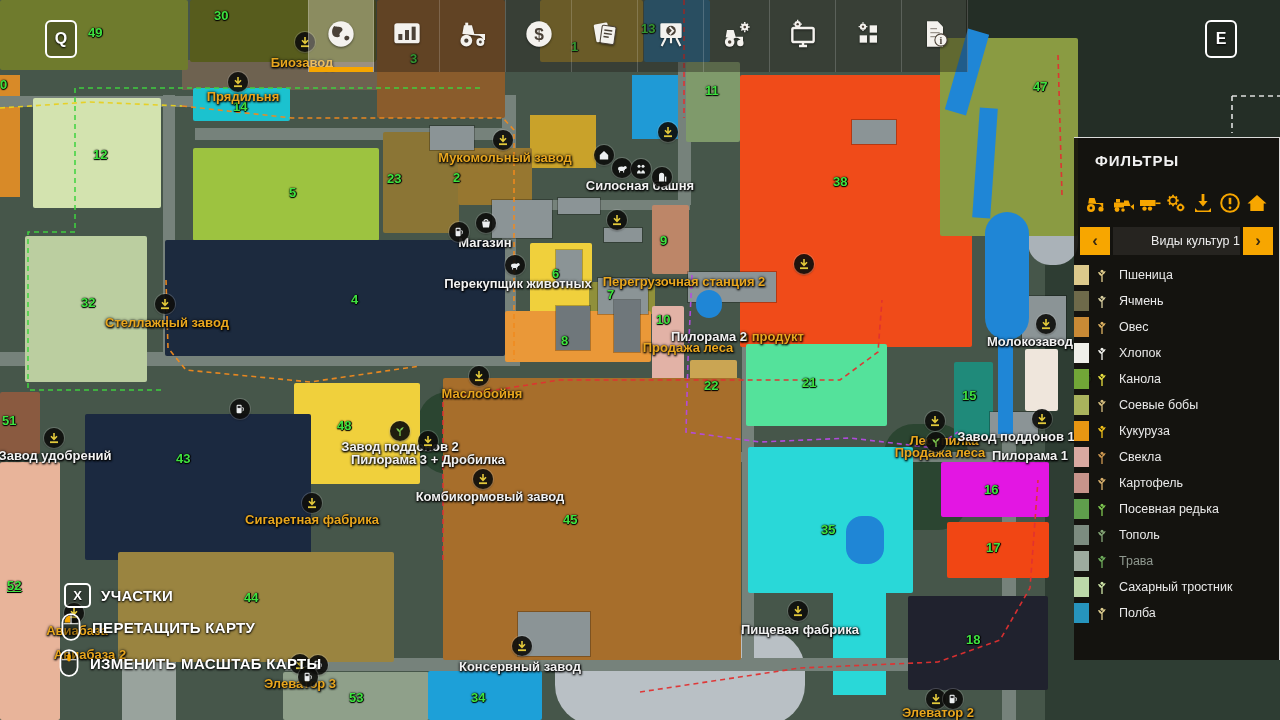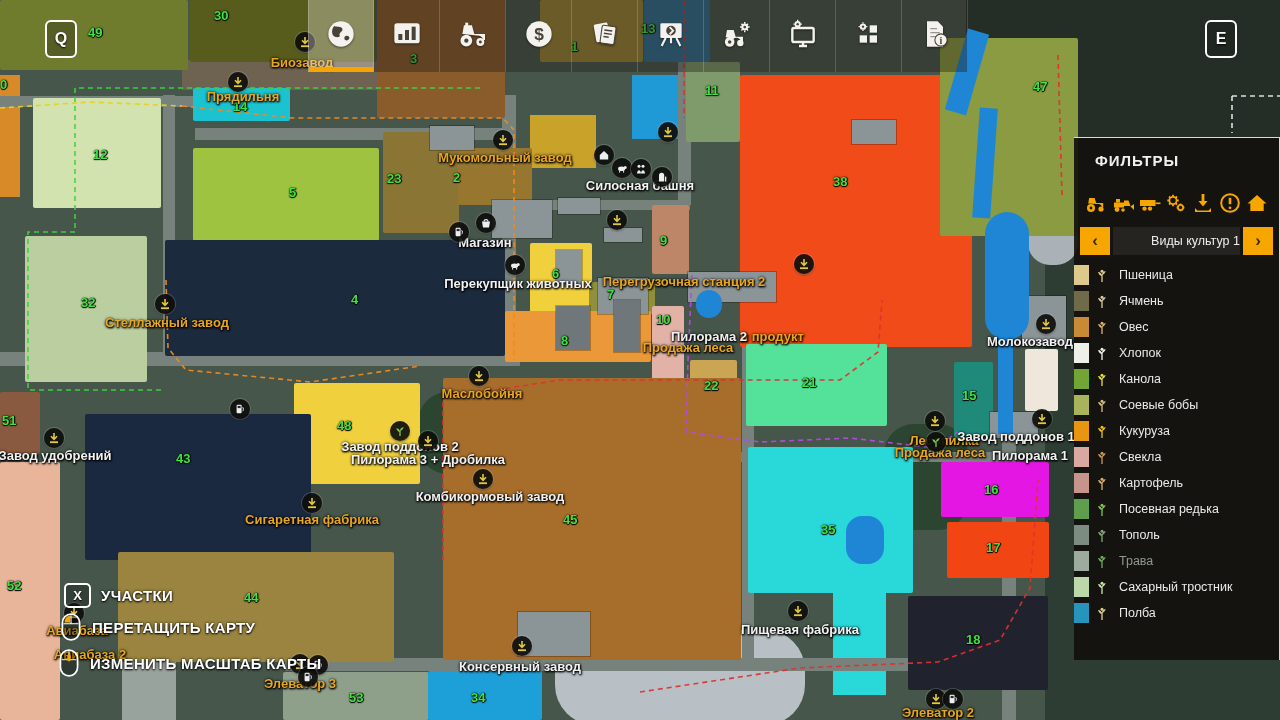--- a/index.html
+++ b/index.html
@@ -197,21 +197,21 @@
       <div class="fnum" style="left: 821px; top: 523px;">35</div>
       <div class="fnum" style="left: 962px; top: 389px;">15</div>
       <div class="fnum" style="left: 1077px; top: 371px;">46</div>
       <div class="fnum" style="left: 984px; top: 483px;">16</div>
       <div class="fnum" style="left: 986px; top: 541px;">17</div>
       <div class="fnum" style="left: 966px; top: 633px;">18</div>
       <div class="fnum" style="left: 244px; top: 591px;">44</div>
       <div class="fnum" style="left: 349px; top: 691px;">53</div>
       <div class="fnum" style="left: 471px; top: 691px;">34</div>
       <div class="fnum" style="left: 2px; top: 414px;">51</div>
-      <div class="fnum" style="left: 7px; top: 579px;">52</div>
+      <div class="fnum" style="left: 7px; top: 579px; text-decoration: underline;">52</div>
       <div class="fnum" style="left: 0px; top: 78px;">0</div>
       <div class="mlabel y" style="left: 302px; top: 62px;">Биозавод</div>
       <div class="mlabel y" style="left: 243px; top: 96px;">Прядильня</div>
       <div class="mlabel y" style="left: 505px; top: 157px;">Мукомольный завод</div>
       <div class="mlabel w" style="left: 640px; top: 185px;">Силосная башня</div>
       <div class="mlabel w" style="left: 485px; top: 242px;">Магазин</div>
       <div class="mlabel w" style="left: 518px; top: 283px;">Перекупщик животных</div>
       <div class="mlabel y" style="left: 684px; top: 281px;">Перегрузочная станция 2</div>
       <div class="mlabel y" style="left: 772px; top: 336px;">н продукт</div>
       <div class="mlabel w" style="left: 709px; top: 336px;">Пилорама 2</div>

